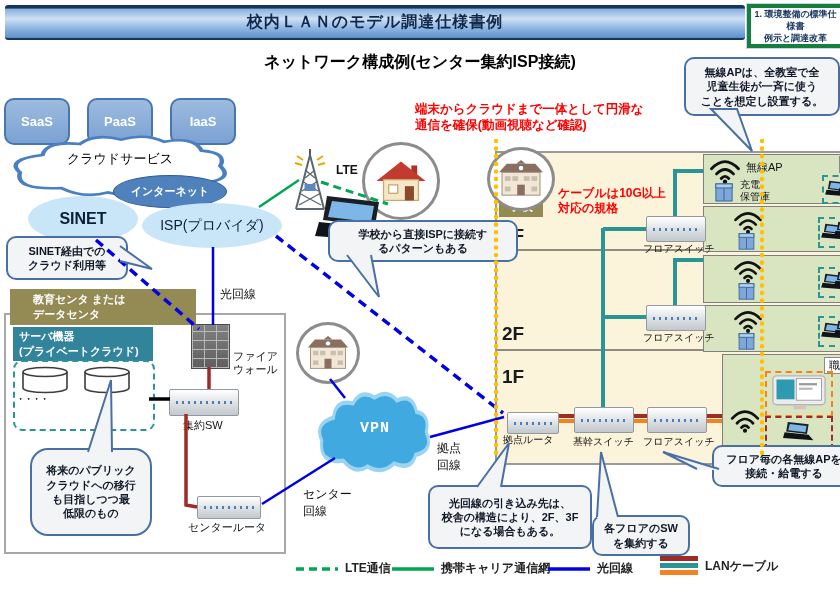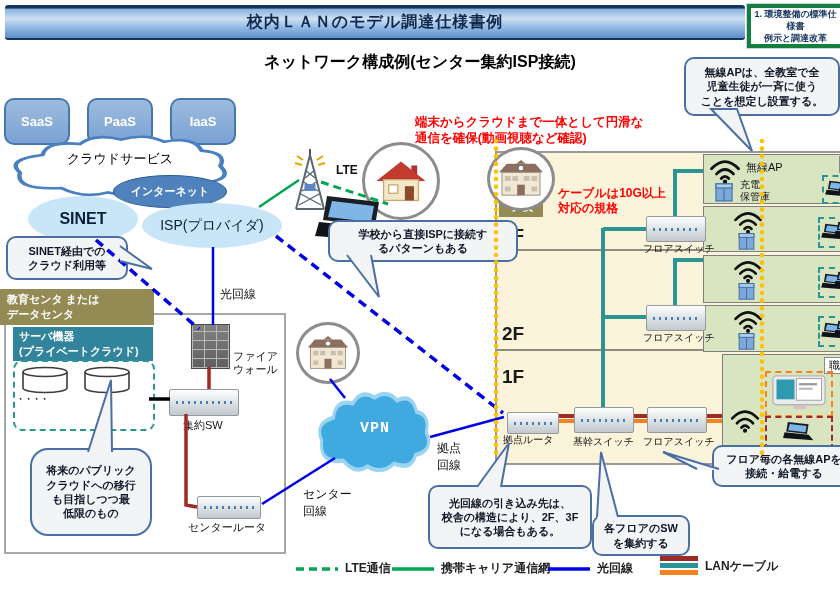--- a/index.html
+++ b/index.html
@@ -132,21 +132,21 @@
   <svg class="abs" style="left:5px;top:133px;" width="234" height="66" viewBox="0 0 125 60" preserveAspectRatio="none">
     <path d="M30,50 Q5,52 8,36 Q0,24 20,20 Q22,7 40,10 Q48,0 62,6 Q75,0 85,8 Q101,3 105,16 Q119,18 115,30 Q123,43 104,46 Q100,57 82,52 Q70,60 55,54 Q42,60 30,50 Z" fill="#fff" stroke="#4a7fc1" stroke-width="2.4"></path>
   </svg>
   <div class="abs" style="left:30px;top:150px;width:180px;text-align:center;font-size:13px;color:#000;">クラウドサービス</div>
 
   <div class="abs ell" style="left:113px;top:175px;width:112px;height:31px;background:#4F81BD;border:1px solid #2f5d94;color:#fff;font-weight:bold;font-size:11px;">インターネット</div>
   <div class="abs ell" style="left:28px;top:196px;width:110px;height:46px;background:#C9E5F8;font-weight:bold;font-size:16px;color:#0b1e38;">SINET</div>
   <div class="abs ell" style="left:142px;top:203px;width:140px;height:45px;background:#C9E5F8;font-weight:normal;font-size:14px;color:#0b1e38;">ISP(プロバイダ)</div>
 
   <div class="abs dcrect"></div>
-  <div class="abs olive pre" style="left:0;top:289px;width:140px;padding:3px 7px;font-size:11px;">教育センタ または
+  <div class="abs olive pre" style="left:10px;top:289px;width:140px;padding:3px 23px;font-size:11px;">教育センタ または
 データセンタ</div>
   <div class="abs tealbox pre" style="left:13px;top:327px;width:128px;padding:2px 6px;font-size:11px;">サーバ機器
 (プライベートクラウド)</div>
   <div class="abs dashteal" style="left:13px;top:360px;width:138px;height:67px;"></div>
   <svg class="abs ic" style="left:21px;top:366px;" width="48" height="28">
       <use href="#i-cyl"></use>
     </svg>
   <svg class="abs ic" style="left:83px;top:366px;" width="48" height="28">
       <use href="#i-cyl"></use>
     </svg>
@@ -182,21 +182,21 @@
   <div class="abs circ" style="left:296px;top:322px;width:58px;height:56px;">
     <svg class="ic" width="42" height="35">
         <use href="#i-school"></use>
       </svg>
   </div>
   <svg class="abs" style="left:314px;top:389px;" width="122" height="86" viewBox="0 0 125 60" preserveAspectRatio="none">
     <path d="M30,50 Q5,52 8,36 Q0,24 20,20 Q22,7 40,10 Q48,0 62,6 Q75,0 85,8 Q101,3 105,16 Q119,18 115,30 Q123,43 104,46 Q100,57 82,52 Q70,60 55,54 Q42,60 30,50 Z" fill="#3FA9E0" stroke="#9AD4F2" stroke-width="3"></path>
   </svg>
   <div class="abs vpnlab" style="left:314px;top:420px;width:122px;text-align:center;font-family:Liberation Mono, monospace;">VPN</div>
 
-  <div class="abs redtxt pre" style="left:415px;top:102px;font-size:12.5px;margin-top:13px;">端末からクラウドまで一体として円滑な
+  <div class="abs redtxt pre" style="left:415px;top:102px;font-size:12.5px;">端末からクラウドまで一体として円滑な
 通信を確保(動画視聴など確認)</div>
 
   <div class="abs bldg">
     <svg class="abs" style="left:0;top:0;" width="343" height="310">
       <line x1="0" y1="97" x2="343" y2="97" stroke="#222" stroke-width="1"></line>
       <line x1="0" y1="197" x2="343" y2="197" stroke="#222" stroke-width="1"></line>
       <path d="M106,258 L106,75 M106,76 L152,76 M106,164 L152,164" stroke="#2A9595" stroke-width="4" fill="none"></path>
       <path d="M178,64 L178,18 L207,18 M199,75 L210,75 M178,152 L178,107 L207,107 M199,165 L210,165" stroke="#2A9595" stroke-width="4" fill="none"></path>
       <line x1="58" y1="263" x2="227" y2="263" stroke="#9E2B25" stroke-width="4"></line>
       <line x1="58" y1="268" x2="227" y2="268" stroke="#F58220" stroke-width="4"></line>

